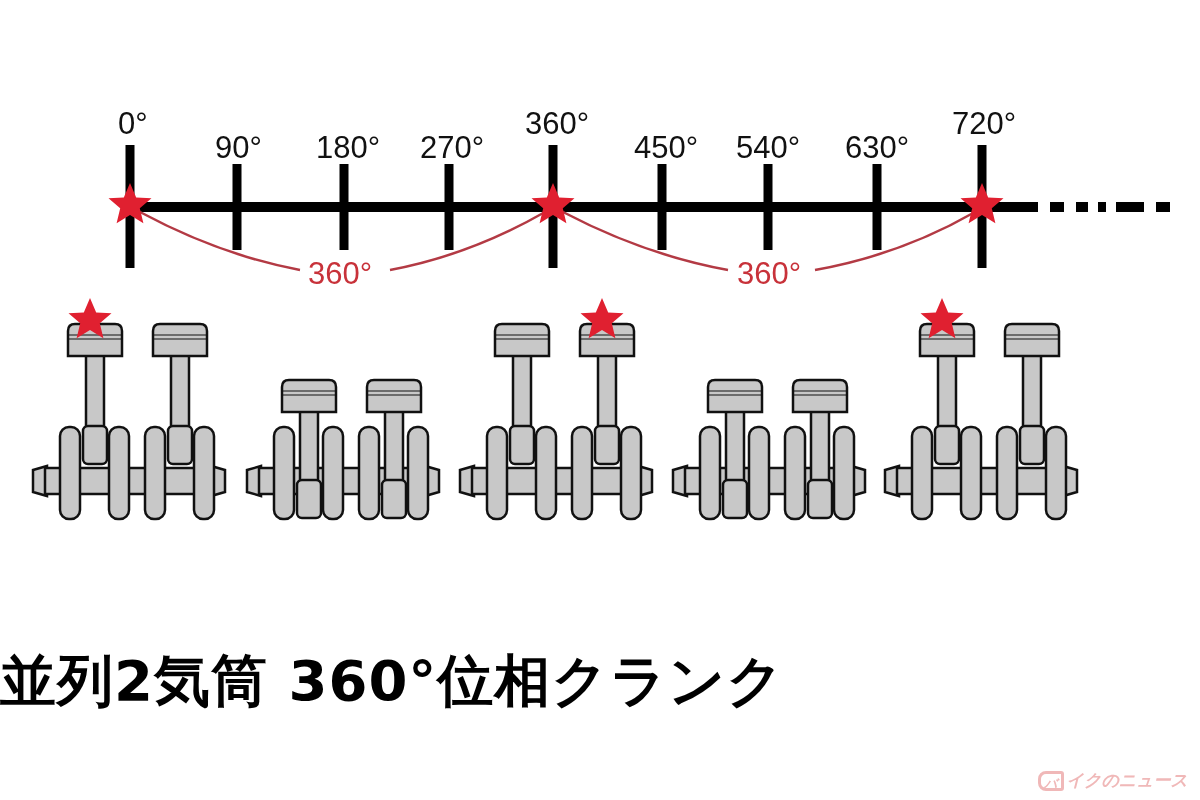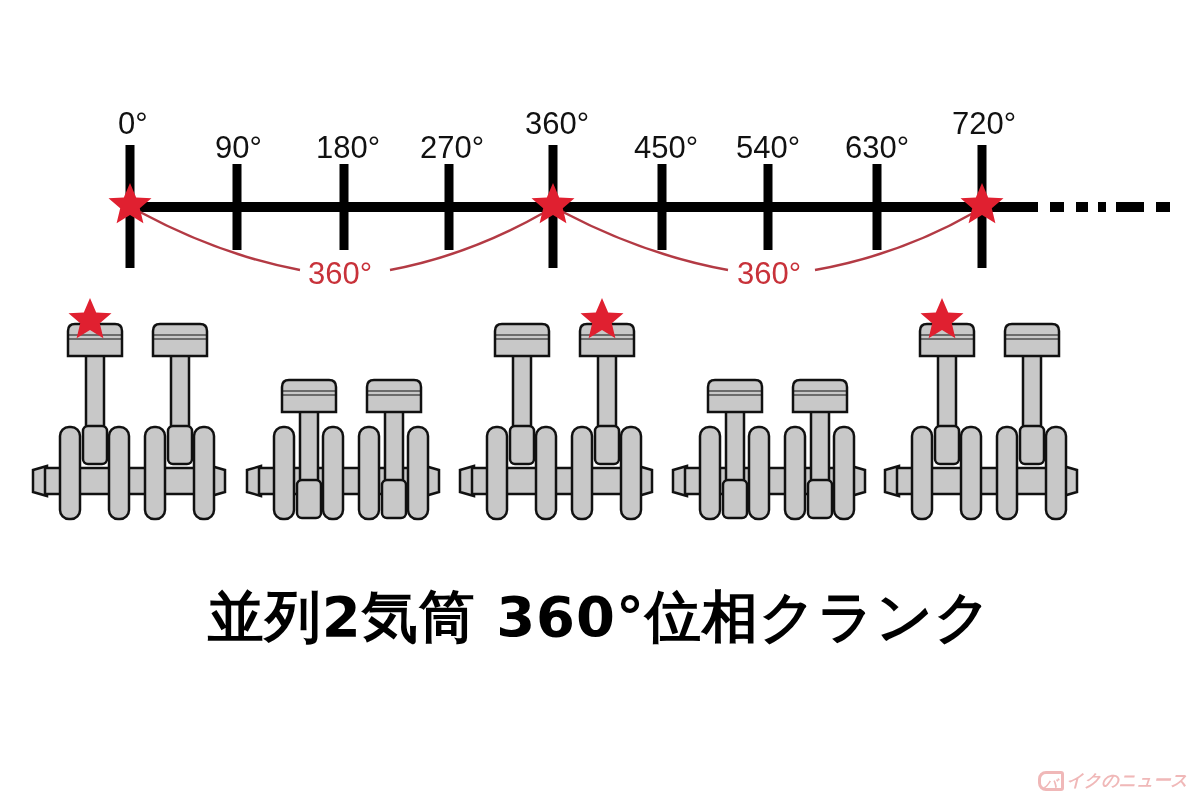--- a/index.html
+++ b/index.html
@@ -1,21 +1,21 @@
 <!DOCTYPE html>
 <html><head>
 <meta charset="utf-8">
 <style>
   html, body { margin: 0; padding: 0; background: #ffffff; }
   body { width: 1200px; height: 800px; position: relative; overflow: hidden;
          font-family: "Liberation Sans", "DejaVu Sans", sans-serif; }
   #diagram { position: absolute; left: 0; top: 0; }
   .tick-label { font-family: "Liberation Sans", sans-serif; font-size: 31px; fill: #111; }
   .arc-label { font-family: "Liberation Sans", sans-serif; font-size: 31px; fill: #c8323a; }
-  .title { position: absolute; left: 0; right: 0; top: 580px; text-align: center;
+  .title { position: absolute; left: 0; right: 0; top: 644px; text-align: left;
            font-family: "DejaVu Sans", "Liberation Sans", sans-serif; font-weight: bold;
            font-size: 56px; color: #000; letter-spacing: 1px; }
   .watermark { position: absolute; right: 12px; bottom: 8px; font-family: "DejaVu Sans", sans-serif;
                font-size: 17px; color: #f0b8b8; font-weight: bold; font-style: italic; display: flex; align-items: center; gap: 3px; }
   .wm-logo { display: inline-block; width: 26px; height: 20px; border: 3px solid #f0b8b8; border-radius: 8px 3px 3px 8px;
              color: #f0b8b8; font-size: 13px; line-height: 20px; text-align: center; box-sizing: border-box; }
 </style>
 </head>
 <body>
 

